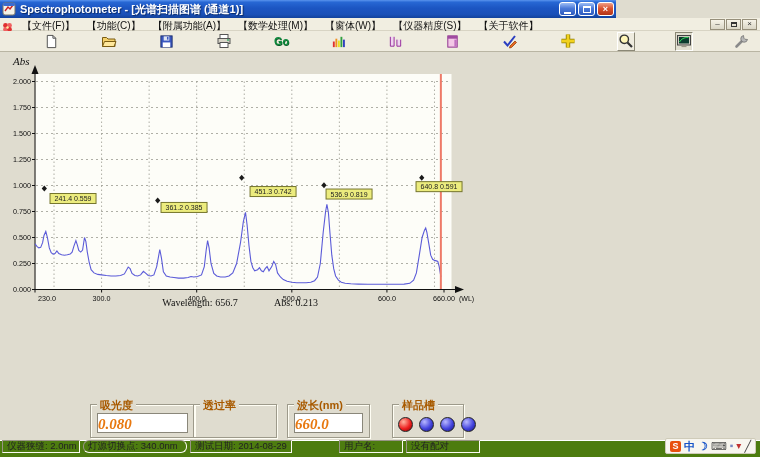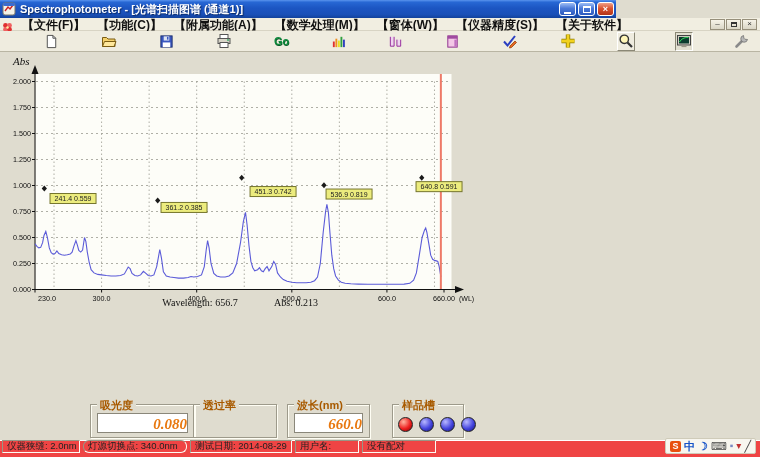--- a/index.html
+++ b/index.html
@@ -18,21 +18,21 @@
     display:flex;align-items:center;justify-content:center;box-sizing:border-box;
     color:#fff;font-size:9px;line-height:9px;padding:0;cursor:pointer;}
   .win-btn.close{background:linear-gradient(180deg,#F0A088,#DA5330 45%,#B23418);font-weight:bold;}
   .glyph-min{display:block;width:7px;height:2px;background:#fff;margin-top:7px;}
   .glyph-max{display:block;width:8px;height:7px;border:1px solid #fff;border-top-width:2px;box-sizing:border-box;}
 
   
   #menubar{position:absolute;left:0;top:18px;width:760px;height:13px;background:#F1EEE1;
     border-bottom:1px solid #D8D4C4;display:flex;align-items:center;box-sizing:border-box;}
   #mdi-icon{width:11px;height:11px;margin:0 3px 0 2px;}
-  .menu-item{font-size:12px;font-weight:bold;color:#111;padding:0 6px;white-space:nowrap;cursor:default;}
+  .menu-item{font-size:10px;font-weight:normal;color:#111;padding:0 6px;white-space:nowrap;cursor:default;}
   #mdi-controls{margin-left:auto;display:flex;gap:1px;margin-right:3px;}
   .mdi-btn{width:15px;height:11px;background:linear-gradient(180deg,#F6F3E8,#DAD6C6);
     border:1px solid #968F7B;display:flex;align-items:center;justify-content:center;
     font-size:8px;line-height:8px;color:#333;padding:0;box-sizing:border-box;}
   .glyph-restore{display:block;width:6px;height:5px;border:1px solid #333;border-top-width:2px;box-sizing:border-box;}
 
   
   #toolbar{position:absolute;left:0;top:31px;width:760px;height:21px;background:#EFECDF;
     border-bottom:1px solid #B9B5A3;display:flex;align-items:center;padding-left:3px;box-sizing:border-box;}
   .tb-btn{width:21px;height:19px;display:flex;align-items:center;justify-content:center;
@@ -47,33 +47,33 @@
   
   #client{position:absolute;left:0;top:52px;width:760px;height:388px;background:#DFDCCF;}
   #chart-svg{position:absolute;left:0;top:0;}
 
   
   .groupbox{position:absolute;top:352px;height:34px;border:1px solid #9D9A8B;
     box-shadow:inset 1px 1px 0 #FFFEF4, 1px 1px 0 #FFFEF4;box-sizing:border-box;}
   .gb-label{position:absolute;top:-7px;left:6px;background:#DFDCCF;padding:0 3px;
     font-size:11px;font-weight:bold;color:#A85A00;white-space:nowrap;}
   .gb-field{position:absolute;left:6px;right:6px;top:8px;bottom:4px;background:#fff;
-    border:1px solid #8A877A;text-align:right;
+    border:1px solid #8A877A;text-align:left;
     font:bold italic 15px "Liberation Serif",serif;color:#E8780F;line-height:20px;}
   #gb-abs{left:90px;width:105px;}
   #gb-trans{left:193px;width:84px;}
   #gb-wl{left:287px;width:83px;}
   #gb-slots{left:392px;width:72px;}
   #slot-row{position:absolute;left:5px;top:12px;display:flex;gap:6px;}
   .led{width:15px;height:15px;border-radius:50%;border:1px solid #222;box-sizing:border-box;cursor:pointer;}
   .led.red{background:radial-gradient(circle at 35% 30%,#FFB4A0,#EE2020 55%,#7A0000);}
   .led.blue{background:radial-gradient(circle at 35% 30%,#B8B8FF,#4444DD 55%,#17177A);}
 
   
-  #statusbar{position:absolute;left:0;top:440px;width:760px;height:17px;background:#ef4444;
+  #statusbar{position:absolute;left:0;top:440px;width:760px;height:17px;background:#4d7c0f;
     border-top:1px solid #FFFFFF;display:flex;align-items:center;gap:3px;
     padding:1px 4px 7px 2px;box-sizing:border-box;}
   .status-field{height:13px;border:1px solid;border-color:#989585 #FBFAF3 #FBFAF3 #989585;
     font-size:9.5px;color:#222;padding:0 4px;white-space:nowrap;overflow:hidden;
     display:flex;align-items:center;box-sizing:border-box;}
   #tray{margin-left:auto;display:flex;align-items:center;gap:3px;background:#F8F6EF;
     border:1px solid #CFCBB9;border-radius:2px;padding:0 4px;height:14px;}
   .tray-ic{font-size:10px;line-height:12px;display:inline-flex;align-items:center;justify-content:center;cursor:pointer;}
   .tray-ic.sogou{width:11px;height:11px;background:#E8500F;color:#fff;border-radius:2px;font-weight:bold;font-size:9px;}
   .tray-ic.blue{color:#1552C8;font-weight:bold;font-size:11px;}
@@ -341,21 +341,21 @@
           <span class="led blue"></span>
         </div>
     </div>
   </div>
 
   <div id="statusbar">
     <div id="status-fields" style="display:flex;gap:3px;">
         <div class="status-field" style="width: 78px;">仪器狭缝: 2.0nm</div>
         <div class="status-field" style="width: 104px; border-radius: 6px;">灯源切换点: 340.0nm</div>
         <div class="status-field" style="width: 102px;">测试日期: 2014-08-29</div>
-        <div class="status-field" style="width: 64px;">用户名:</div>
+        <div class="status-field" style="width: 64px; margin-left: 44px;">用户名:</div>
         <div class="status-field" style="width: 74px;">没有配对</div>
       </div>
     <div id="tray">
         <span class="tray-ic sogou">S</span>
         <span class="tray-ic blue">中</span>
         <span class="tray-ic blue">☽</span>
         <span class="tray-ic gray">⌨</span>
         <span class="tray-ic dim">▪</span>
         <span class="tray-ic red">▾</span>
         <span class="tray-ic gray">╱</span>

